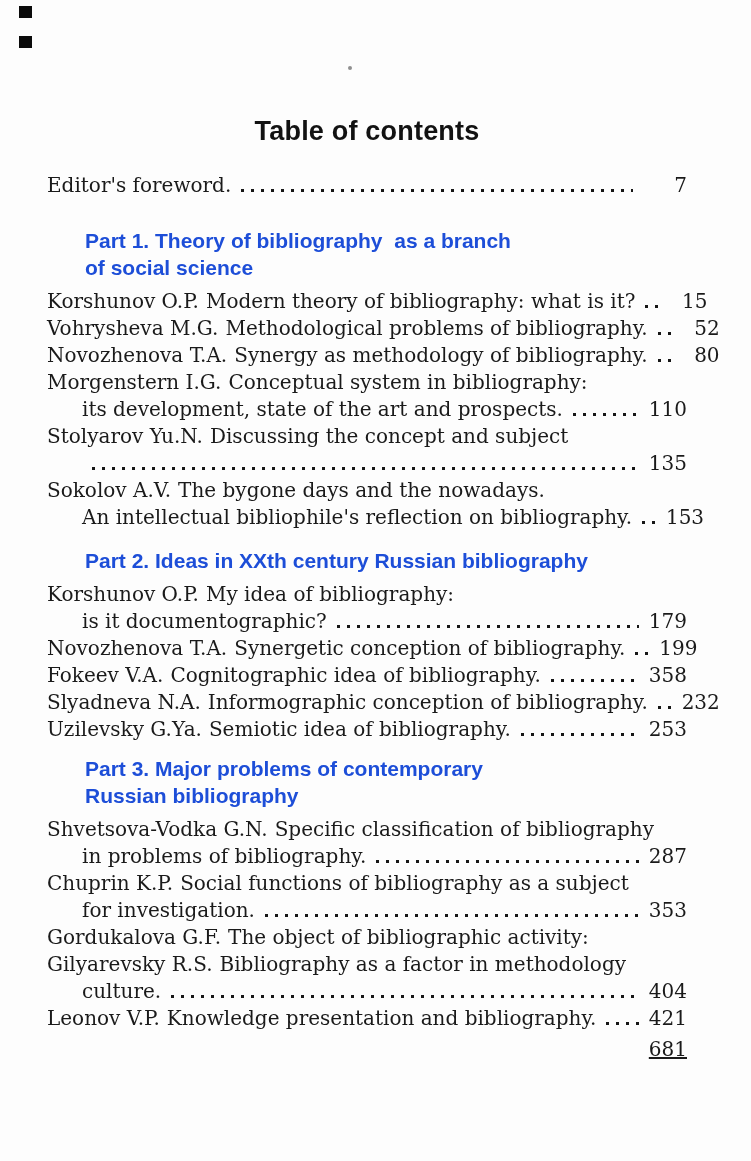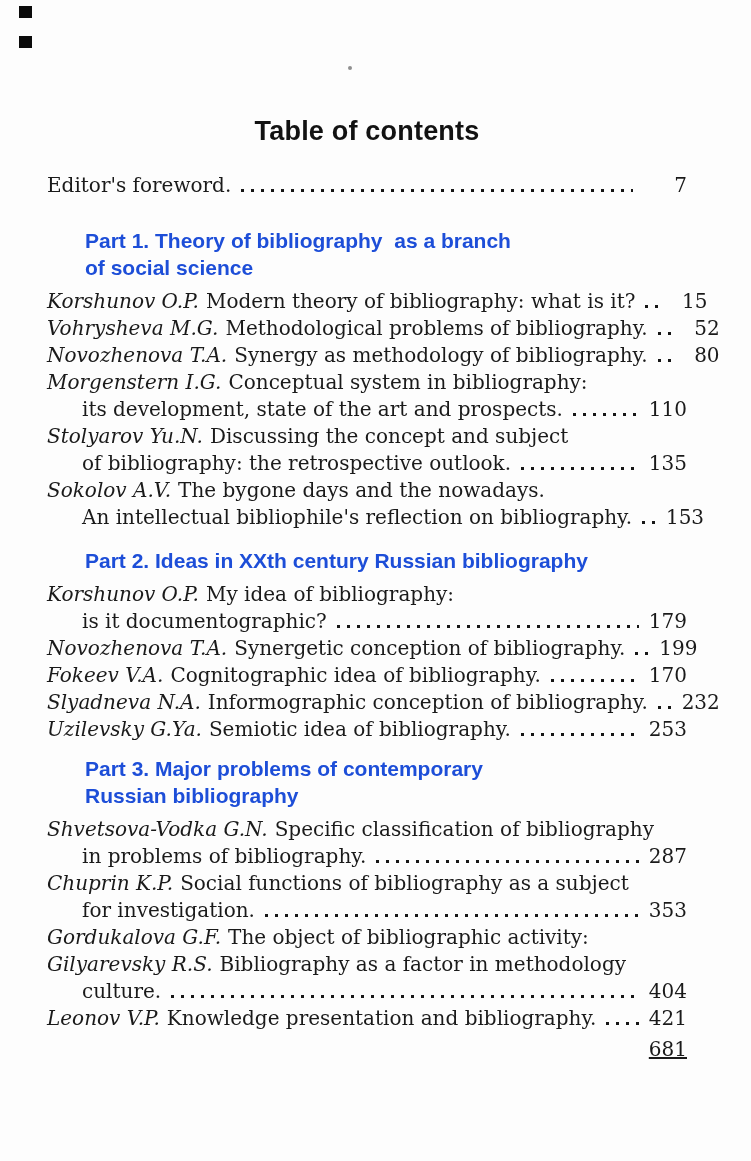--- a/index.html
+++ b/index.html
@@ -19,21 +19,21 @@
   .title{
     margin:116px 0 0 0;
     font-family:"Liberation Sans","DejaVu Sans",sans-serif;
     font-weight:700;
     font-size:27px;line-height:30px;
     text-align:center;
     color:#121212;
     letter-spacing:0.2px;
   }
   .line{display:flex;align-items:flex-start;font-size:20px;line-height:27px;}
-  .line .author{font-style:italic;white-space:nowrap;margin-right:7px;}
+  .line .author{white-space:nowrap;margin-right:7px;}
   .line .text{white-space:nowrap;}
   .leader{
     flex:1;min-width:14px;height:3px;align-self:flex-end;
     margin:0 6px 7px 10px;
     background:repeating-linear-gradient(to right,#171717 0 3px,transparent 3px 10px);
   }
   .pagenum{min-width:42px;text-align:right;white-space:nowrap;}
   .front{margin-top:26px;}
   .front .pagenum{padding-left:6px;}
   .part{
@@ -96,21 +96,20 @@
       <div class="line cont">
         <span class="text">its development, state of the art and prospects.</span>
         <span class="leader"></span>
         <span class="pagenum">110</span>
       </div>
       <div class="line">
         <span class="author">Stolyarov Yu.N.</span>
         <span class="text">Discussing the concept and subject</span>
       </div>
       <div class="line cont">
-        <span class="text">of bibliography: the retrospective outlook.</span>
         <span class="leader"></span>
         <span class="pagenum">135</span>
       </div>
       <div class="line">
         <span class="author">Sokolov A.V.</span>
         <span class="text">The bygone days and the nowadays.</span>
       </div>
       <div class="line cont">
         <span class="text">An intellectual bibliophile's reflection on bibliography.</span>
         <span class="leader"></span>
@@ -132,21 +131,21 @@
       <div class="line">
         <span class="author">Novozhenova T.A.</span>
         <span class="text">Synergetic conception of bibliography.</span>
         <span class="leader"></span>
         <span class="pagenum">199</span>
       </div>
       <div class="line">
         <span class="author">Fokeev V.A.</span>
         <span class="text">Cognitographic idea of bibliography.</span>
         <span class="leader"></span>
-        <span class="pagenum">170</span>
+        <span class="pagenum">358</span>
       </div>
       <div class="line">
         <span class="author">Slyadneva N.A.</span>
         <span class="text">Informographic conception of bibliography.</span>
         <span class="leader"></span>
         <span class="pagenum">232</span>
       </div>
       <div class="line">
         <span class="author">Uzilevsky G.Ya.</span>
         <span class="text">Semiotic idea of bibliography.</span>

